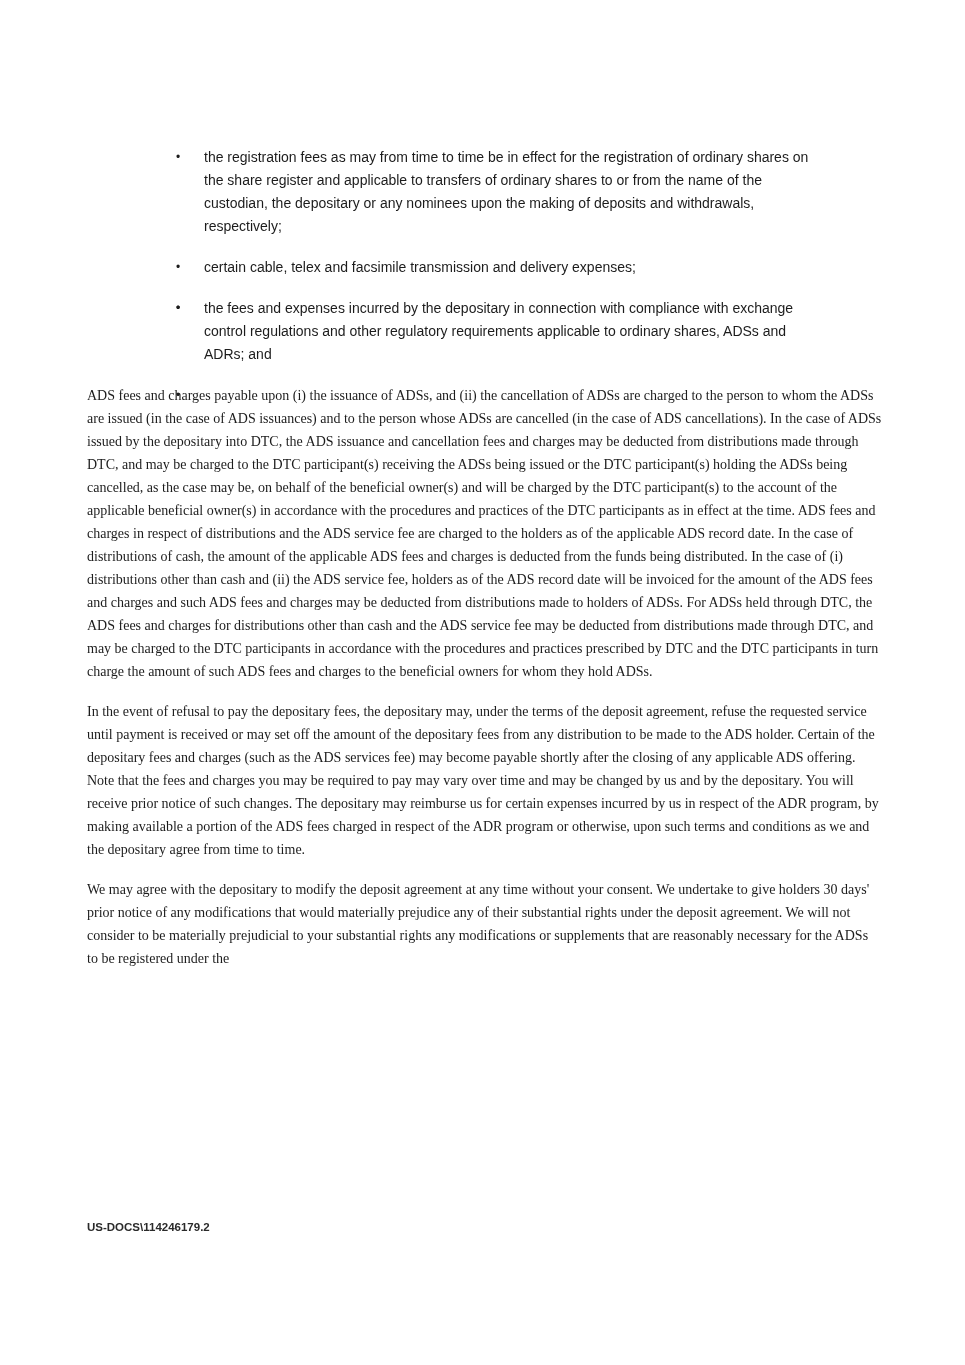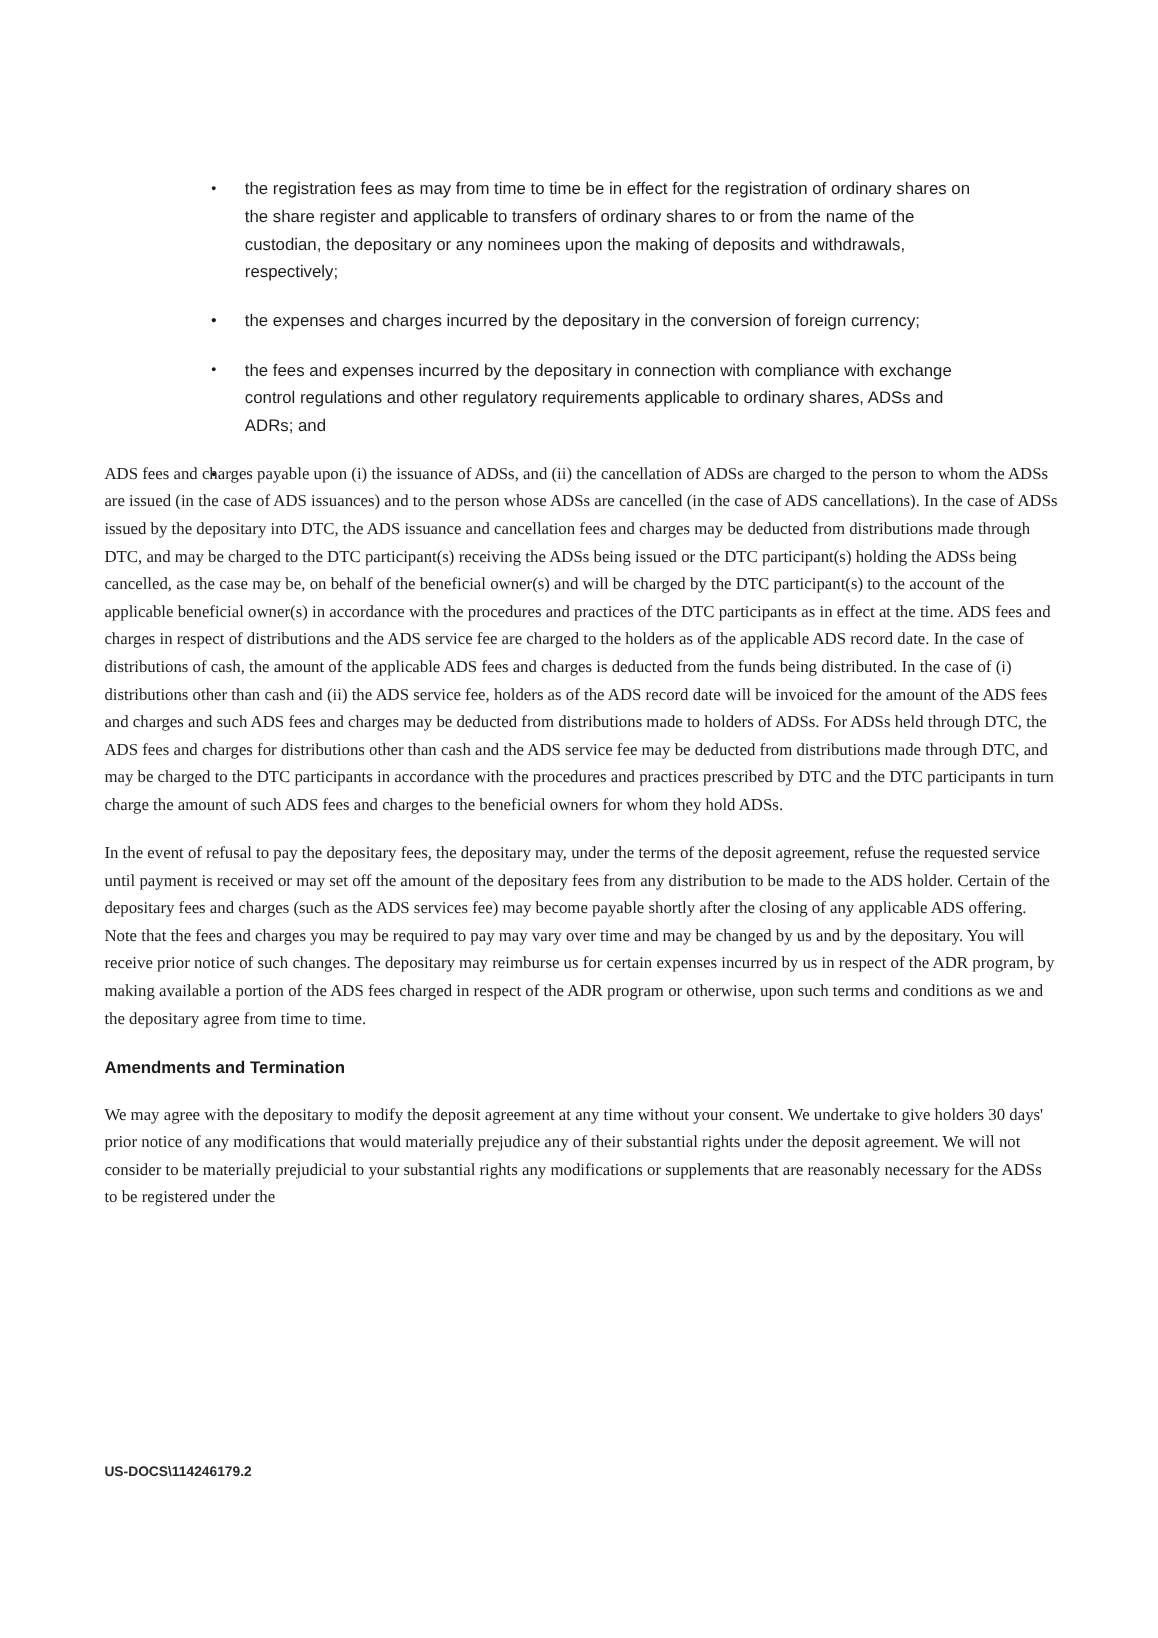--- a/index.html
+++ b/index.html
@@ -73,38 +73,37 @@
 <div class="page">
   <div class="content">
 
     <ul class="bullet-list">
       <li>
         <span class="bullet-marker">•</span>
         <span class="bullet-text">the registration fees as may from time to time be in effect for the registration of ordinary shares on the share register and applicable to transfers of ordinary shares to or from the name of the custodian, the depositary or any nominees upon the making of deposits and withdrawals, respectively;</span>
       </li>
       <li>
         <span class="bullet-marker">•</span>
+        <span class="bullet-text">certain cable, telex and facsimile transmission and delivery expenses;</span>
       </li>
       <li>
         <span class="bullet-marker">•</span>
-        <span class="bullet-text">the expenses and charges incurred by the depositary in the conversion of foreign currency;</span>
       </li>
       <li>
         <span class="bullet-marker">•</span>
         <span class="bullet-text">the fees and expenses incurred by the depositary in connection with compliance with exchange control regulations and other regulatory requirements applicable to ordinary shares, ADSs and ADRs; and</span>
       </li>
       <li>
         <span class="bullet-marker">•</span>
       </li>
     </ul>
 
     <p class="body-paragraph">ADS fees and charges payable upon (i) the issuance of ADSs, and (ii) the cancellation of ADSs are charged to the person to whom the ADSs are issued (in the case of ADS issuances) and to the person whose ADSs are cancelled (in the case of ADS cancellations). In the case of ADSs issued by the depositary into DTC, the ADS issuance and cancellation fees and charges may be deducted from distributions made through DTC, and may be charged to the DTC participant(s) receiving the ADSs being issued or the DTC participant(s) holding the ADSs being cancelled, as the case may be, on behalf of the beneficial owner(s) and will be charged by the DTC participant(s) to the account of the applicable beneficial owner(s) in accordance with the procedures and practices of the DTC participants as in effect at the time. ADS fees and charges in respect of distributions and the ADS service fee are charged to the holders as of the applicable ADS record date. In the case of distributions of cash, the amount of the applicable ADS fees and charges is deducted from the funds being distributed. In the case of (i) distributions other than cash and (ii) the ADS service fee, holders as of the ADS record date will be invoiced for the amount of the ADS fees and charges and such ADS fees and charges may be deducted from distributions made to holders of ADSs. For ADSs held through DTC, the ADS fees and charges for distributions other than cash and the ADS service fee may be deducted from distributions made through DTC, and may be charged to the DTC participants in accordance with the procedures and practices prescribed by DTC and the DTC participants in turn charge the amount of such ADS fees and charges to the beneficial owners for whom they hold ADSs.</p>
 
     <p class="body-paragraph">In the event of refusal to pay the depositary fees, the depositary may, under the terms of the deposit agreement, refuse the requested service until payment is received or may set off the amount of the depositary fees from any distribution to be made to the ADS holder. Certain of the depositary fees and charges (such as the ADS services fee) may become payable shortly after the closing of any applicable ADS offering. Note that the fees and charges you may be required to pay may vary over time and may be changed by us and by the depositary. You will receive prior notice of such changes. The depositary may reimburse us for certain expenses incurred by us in respect of the ADR program, by making available a portion of the ADS fees charged in respect of the ADR program or otherwise, upon such terms and conditions as we and the depositary agree from time to time.</p>
 
-    <h3 class="section-heading">Amendments and Termination</h3>
 
     <p class="body-paragraph">We may agree with the depositary to modify the deposit agreement at any time without your consent. We undertake to give holders 30 days' prior notice of any modifications that would materially prejudice any of their substantial rights under the deposit agreement. We will not consider to be materially prejudicial to your substantial rights any modifications or supplements that are reasonably necessary for the ADSs to be registered under the</p>
 
   </div>
 
   <div class="doc-footer">US-DOCS\114246179.2</div>
 </div>
 
 </body></html>

